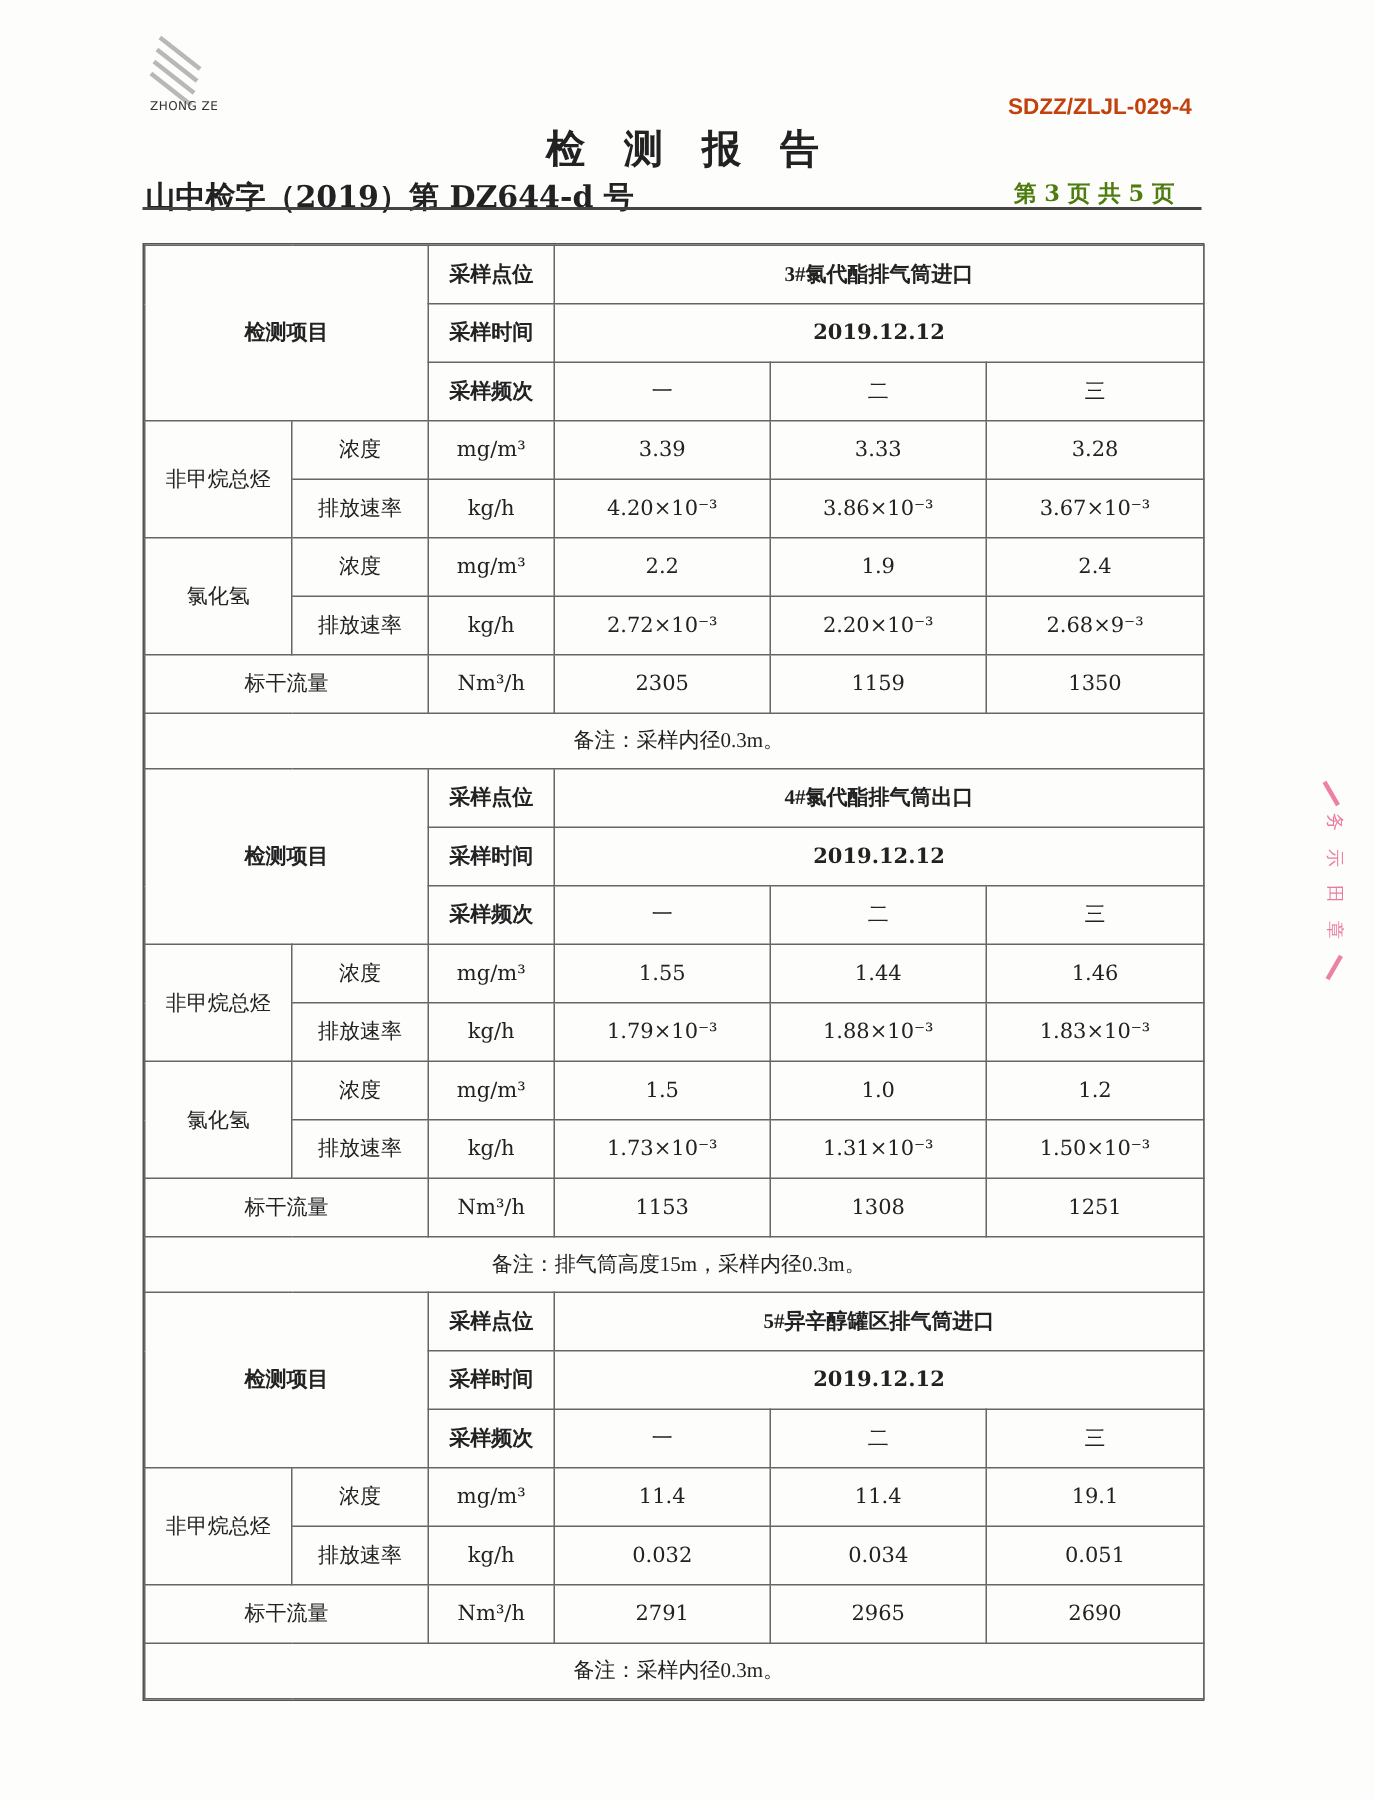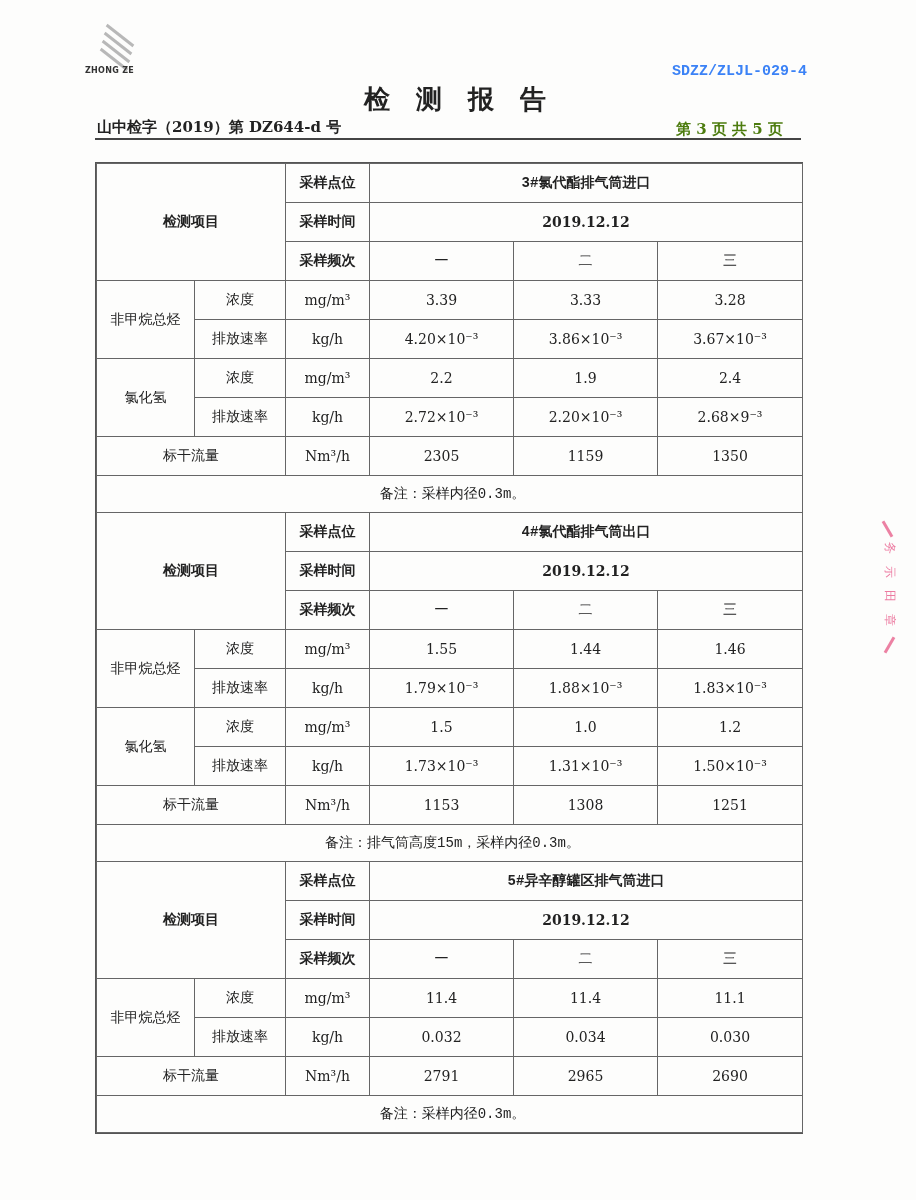--- a/index.html
+++ b/index.html
@@ -2,31 +2,31 @@
 <html><head>
 <meta charset="utf-8">
 <style>
   html, body { margin:0; padding:0; }
   body {
     width:916px; height:1200px; background:#fdfdfc; position:relative; overflow:hidden;
     font-family:"DejaVu Serif","Liberation Serif",serif; color:#222;
   }
   .logo { position:absolute; left:95px; top:28px; width:60px; height:50px; }
   .logo .bar { position:absolute; height:3px; width:34px; background:#b8b8b8; transform:rotate(38deg); }
-  .logo-text { position:absolute; left:85px; top:66px; font-family:"DejaVu Sans","Liberation Sans",sans-serif; font-size:8px; font-weight:bold; color:#333; letter-spacing:0.3px; }
-  .doc-code { position:absolute; left:672px; top:63px; font-family:Liberation Mono, monospace; font-weight:bold; font-size:15px; color:#3b82f6; }
+  .logo-text { position:absolute; left:100px; top:66px; font-family:"DejaVu Sans","Liberation Sans",sans-serif; font-size:8px; font-weight:normal; color:#333; letter-spacing:0.3px; }
+  .doc-code { position:absolute; left:672px; top:63px; font-family:Liberation Sans, sans-serif; font-weight:bold; font-size:15px; color:#c2410c; }
   .title { position:absolute; left:0; width:916px; top:82px; text-align:center; font-size:26px; font-weight:bold; letter-spacing:26px; color:#222; padding-left:20px; box-sizing:border-box; }
-  .report-no { position:absolute; left:97px; top:118px; font-size:15px; font-weight:bold; color:#222; }
+  .report-no { position:absolute; left:97px; top:118px; font-size:20px; font-weight:bold; color:#222; }
   .page-info { position:absolute; left:676px; top:120px; font-size:15px; font-weight:bold; color:#4d7c0f; }
   .head-rule { position:absolute; left:95px; top:138px; width:706px; height:2px; background:#444; }
 
   .frame { position:absolute; left:95px; top:162px; width:706px; border:1.5px solid #555; border-bottom:1.5px solid #555; }
   table.grid { border-collapse:collapse; width:100%; table-layout:fixed; }
   table.grid td { border:1px solid #666; text-align:center; vertical-align:middle; font-size:14px; height:38px; padding:0; }
-  .lbl { font-family:Liberation Mono, monospace; font-size:14px; }
+  .lbl { font-family:Liberation Serif, serif; font-size:14px; }
   .bold { font-weight:bold; }
   .note { text-align:center; padding-left:6px !important; font-size:14px; height:36px !important; }
   .stamp { position:absolute; left:880px; top:520px; width:24px; height:140px; }
   .stamp .mark { position:absolute; left:4px; width:14px; height:14px; color:#e85a8a; font-size:12px; font-family:"DejaVu Sans",sans-serif; transform:rotate(90deg); opacity:0.8; }
   .stamp .line { position:absolute; width:3px; height:18px; background:#e96b93; opacity:0.85; }
 </style>
 </head>
 <body>
 
 <div class="logo">
@@ -180,28 +180,28 @@
       <td class="lbl">一</td>
       <td class="lbl">二</td>
       <td class="lbl">三</td>
     </tr>
     <tr>
       <td rowspan="2" class="lbl">非甲烷总烃</td>
       <td class="lbl">浓度</td>
       <td>mg/m³</td>
       <td>11.4</td>
       <td>11.4</td>
-      <td>11.1</td>
+      <td>19.1</td>
     </tr>
     <tr>
       <td class="lbl">排放速率</td>
       <td>kg/h</td>
       <td>0.032</td>
       <td>0.034</td>
-      <td>0.030</td>
+      <td>0.051</td>
     </tr>
     <tr>
       <td colspan="2" class="lbl">标干流量</td>
       <td>Nm³/h</td>
       <td>2791</td>
       <td>2965</td>
       <td>2690</td>
     </tr>
     <tr>
       <td colspan="6" class="note lbl" style="height:40px">备注：采样内径0.3m。</td>

